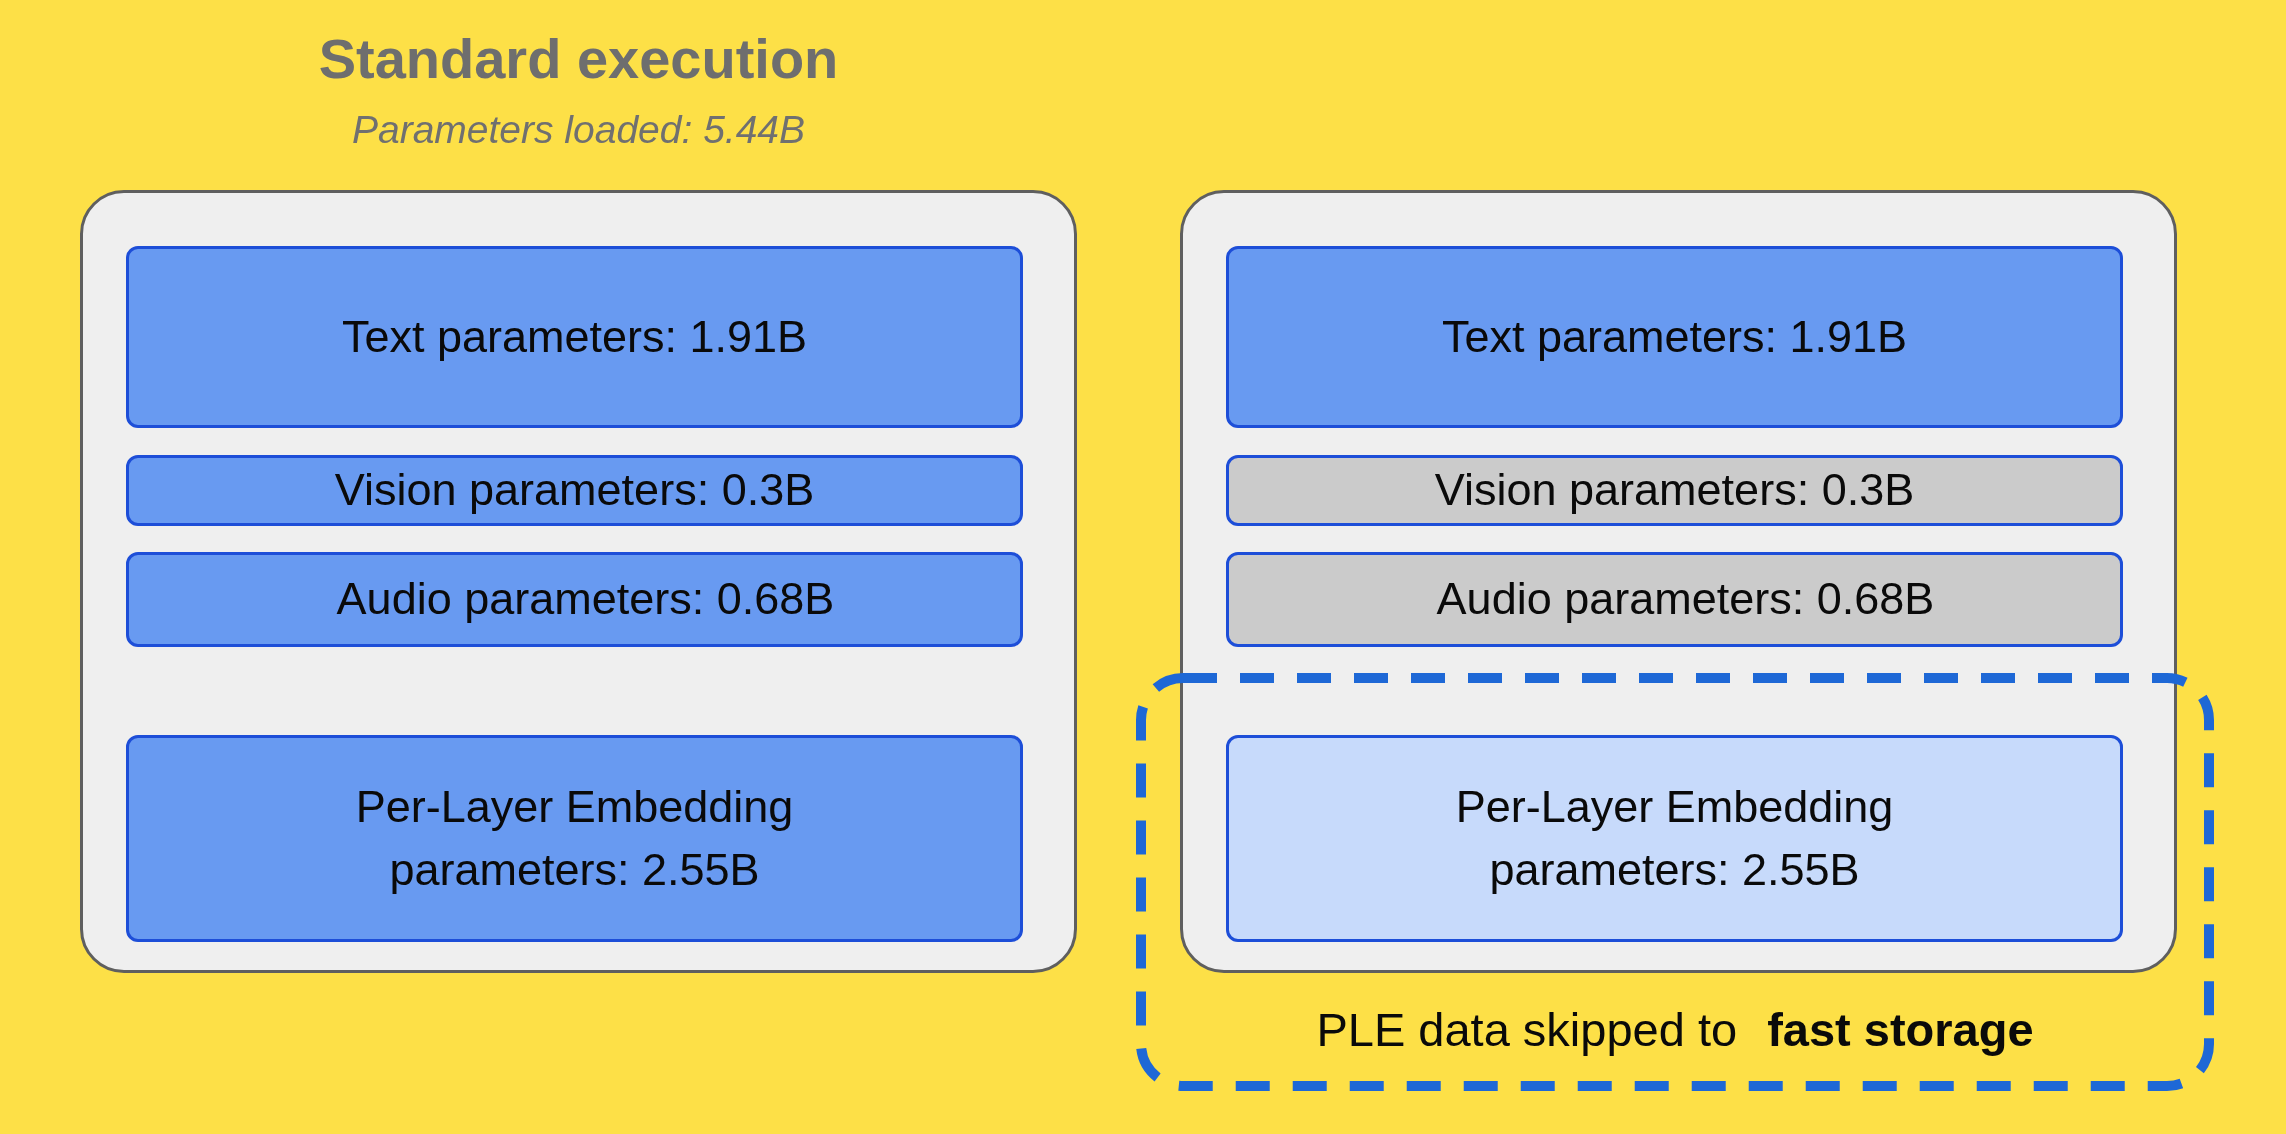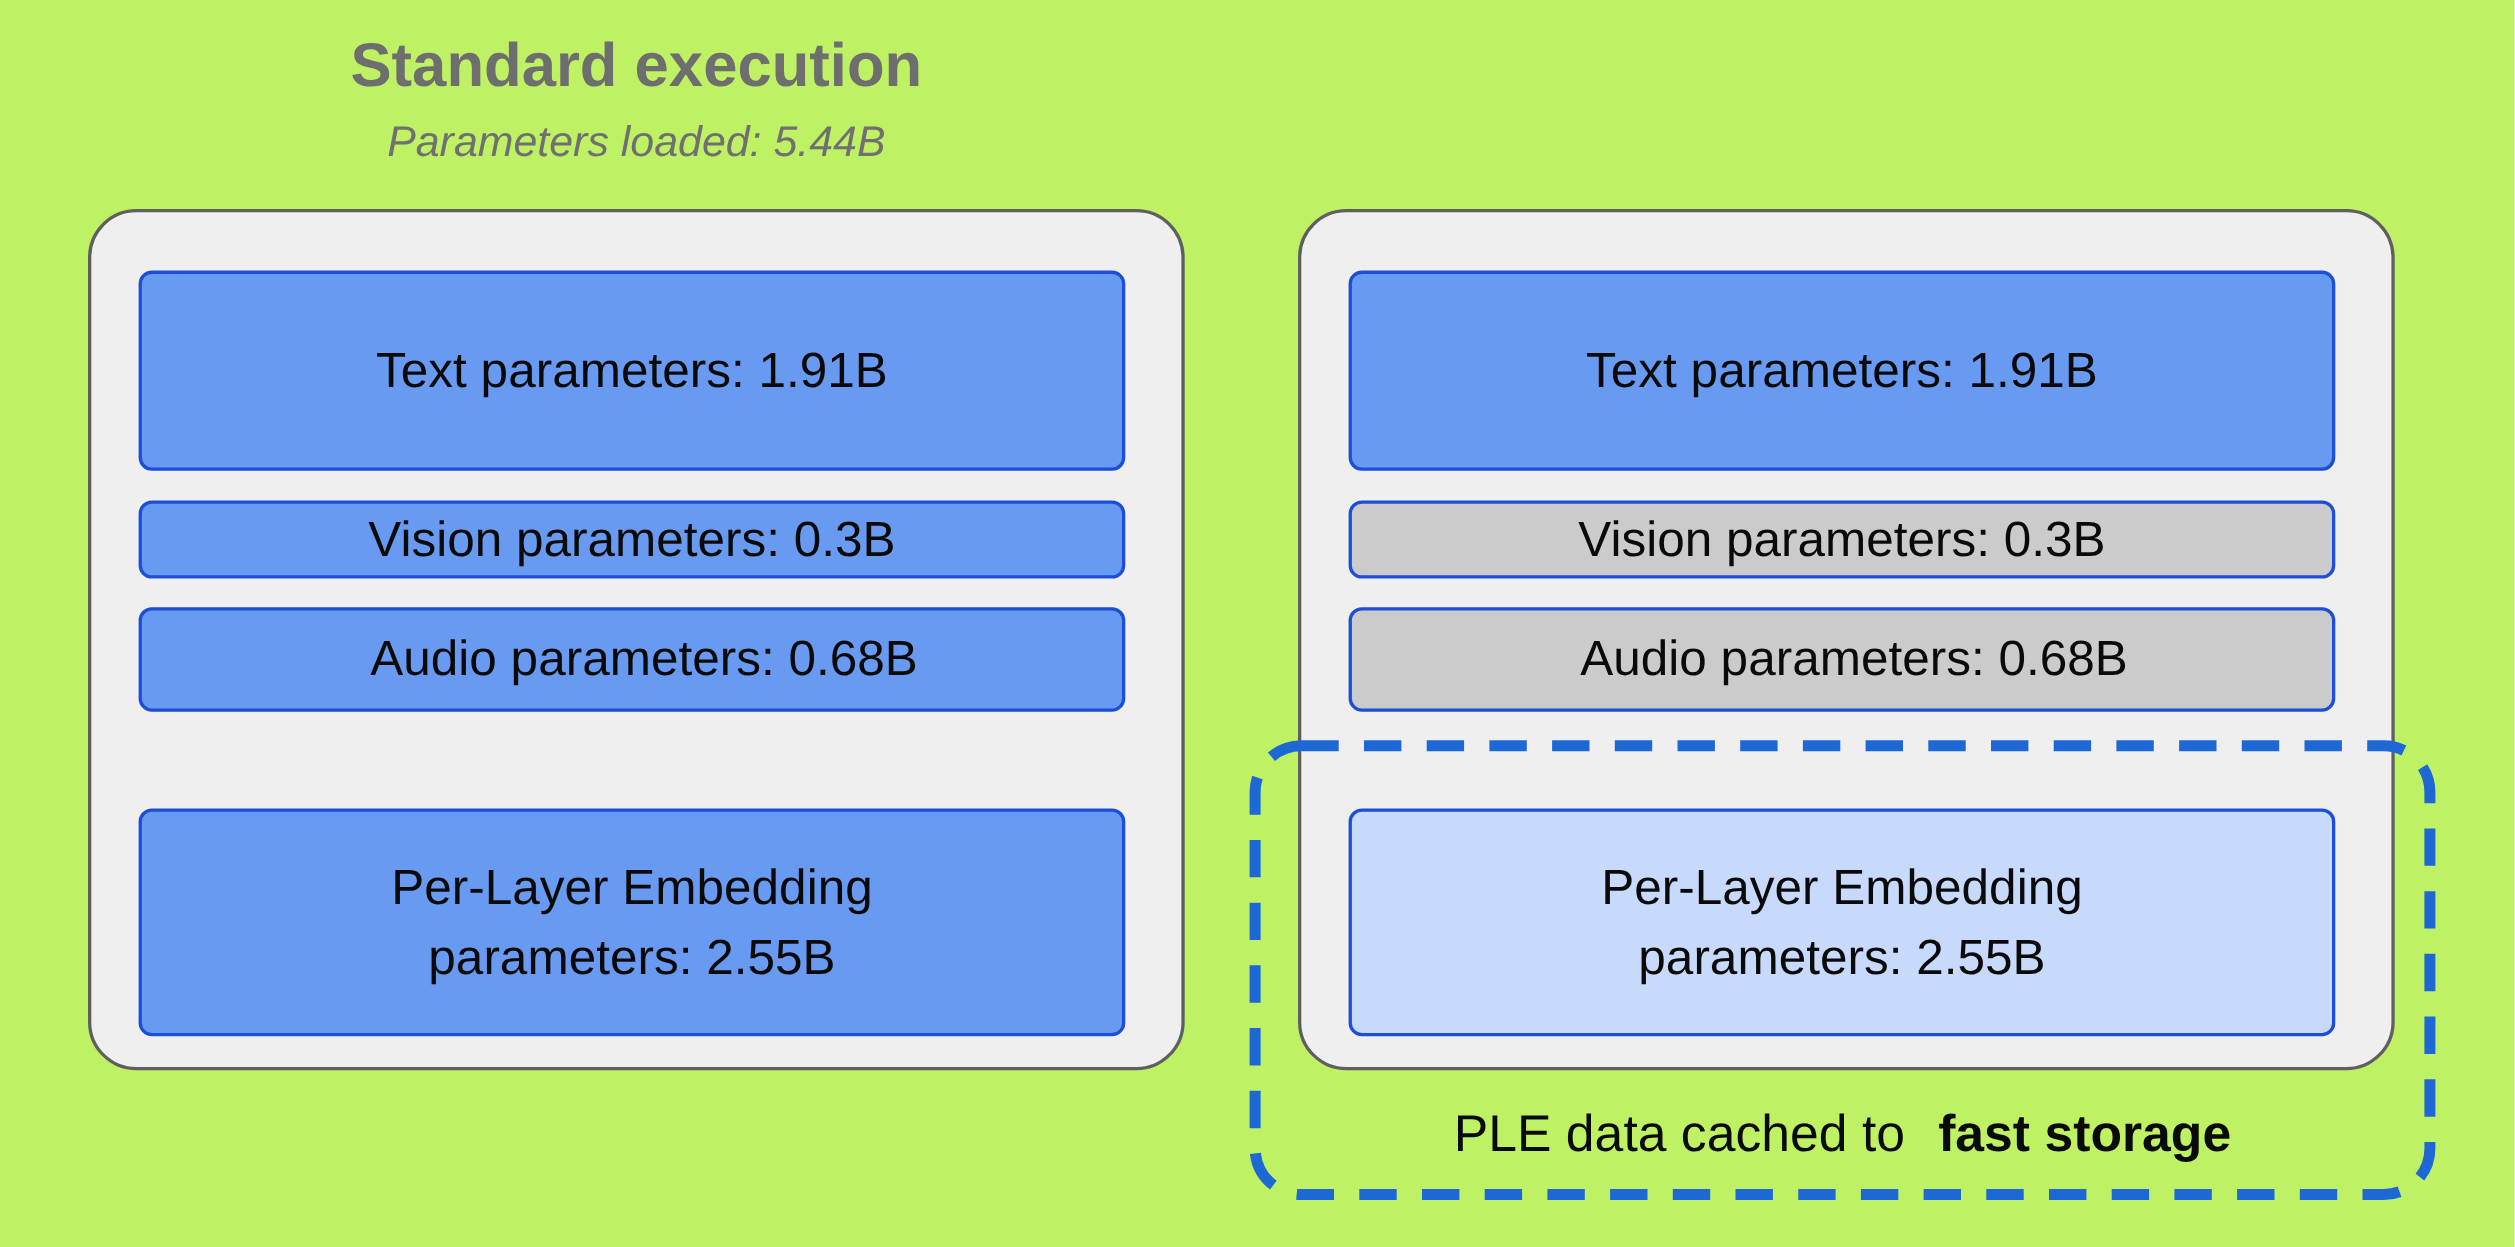--- a/index.html
+++ b/index.html
@@ -1,18 +1,18 @@
 <!DOCTYPE html>
 <html><head>
 <meta charset="utf-8">
 <style>
   html,body{margin:0;padding:0;background:#ffffff;}
   .stage{
     position:relative;width:2286px;height:1134px;overflow:hidden;
-    font-family:"Liberation Sans","DejaVu Sans",sans-serif;background:#bef264;
+    font-family:"Liberation Sans","DejaVu Sans",sans-serif;background:#fde047;
   }
   .col-title{
     position:absolute;top:26px;width:997px;text-align:center;
     font-size:56px;font-weight:700;color:#6e6e6e;letter-spacing:0;
   }
   .col-title.left{left:80px;}
   .col-title.right{left:1180px;}
   .col-subtitle{
     position:absolute;top:108px;width:997px;text-align:center;
     font-size:39px;font-weight:400;color:#707070;font-style:italic;
@@ -70,15 +70,15 @@
     <div class="module m-vision" style="background-color: rgb(203, 203, 203);"><span>Vision parameters: 0.3B</span></div>
     <div class="module m-audio" style="background-color: rgb(203, 203, 203);"><span>Audio parameters: 0.68B</span></div>
     <div class="module m-ple" style="background-color: rgb(199, 218, 251);"><span>Per-Layer Embedding
 parameters: 2.55B</span></div>
   </div>
 
   <svg class="dashed-outline" width="1080" height="420" viewBox="0 0 1080 420">
     <rect x="6" y="6" width="1068" height="408" rx="42" ry="42" fill="none" stroke-width="10" stroke-dasharray="34 23" stroke="#1e68d6"></rect>
   </svg>
 
-  <div class="caption"><span>PLE data cached to </span><span class="bold-val">fast storage</span></div>
+  <div class="caption"><span>PLE data skipped to </span><span class="bold-val">fast storage</span></div>
 
 </div>
 
 </body></html>

